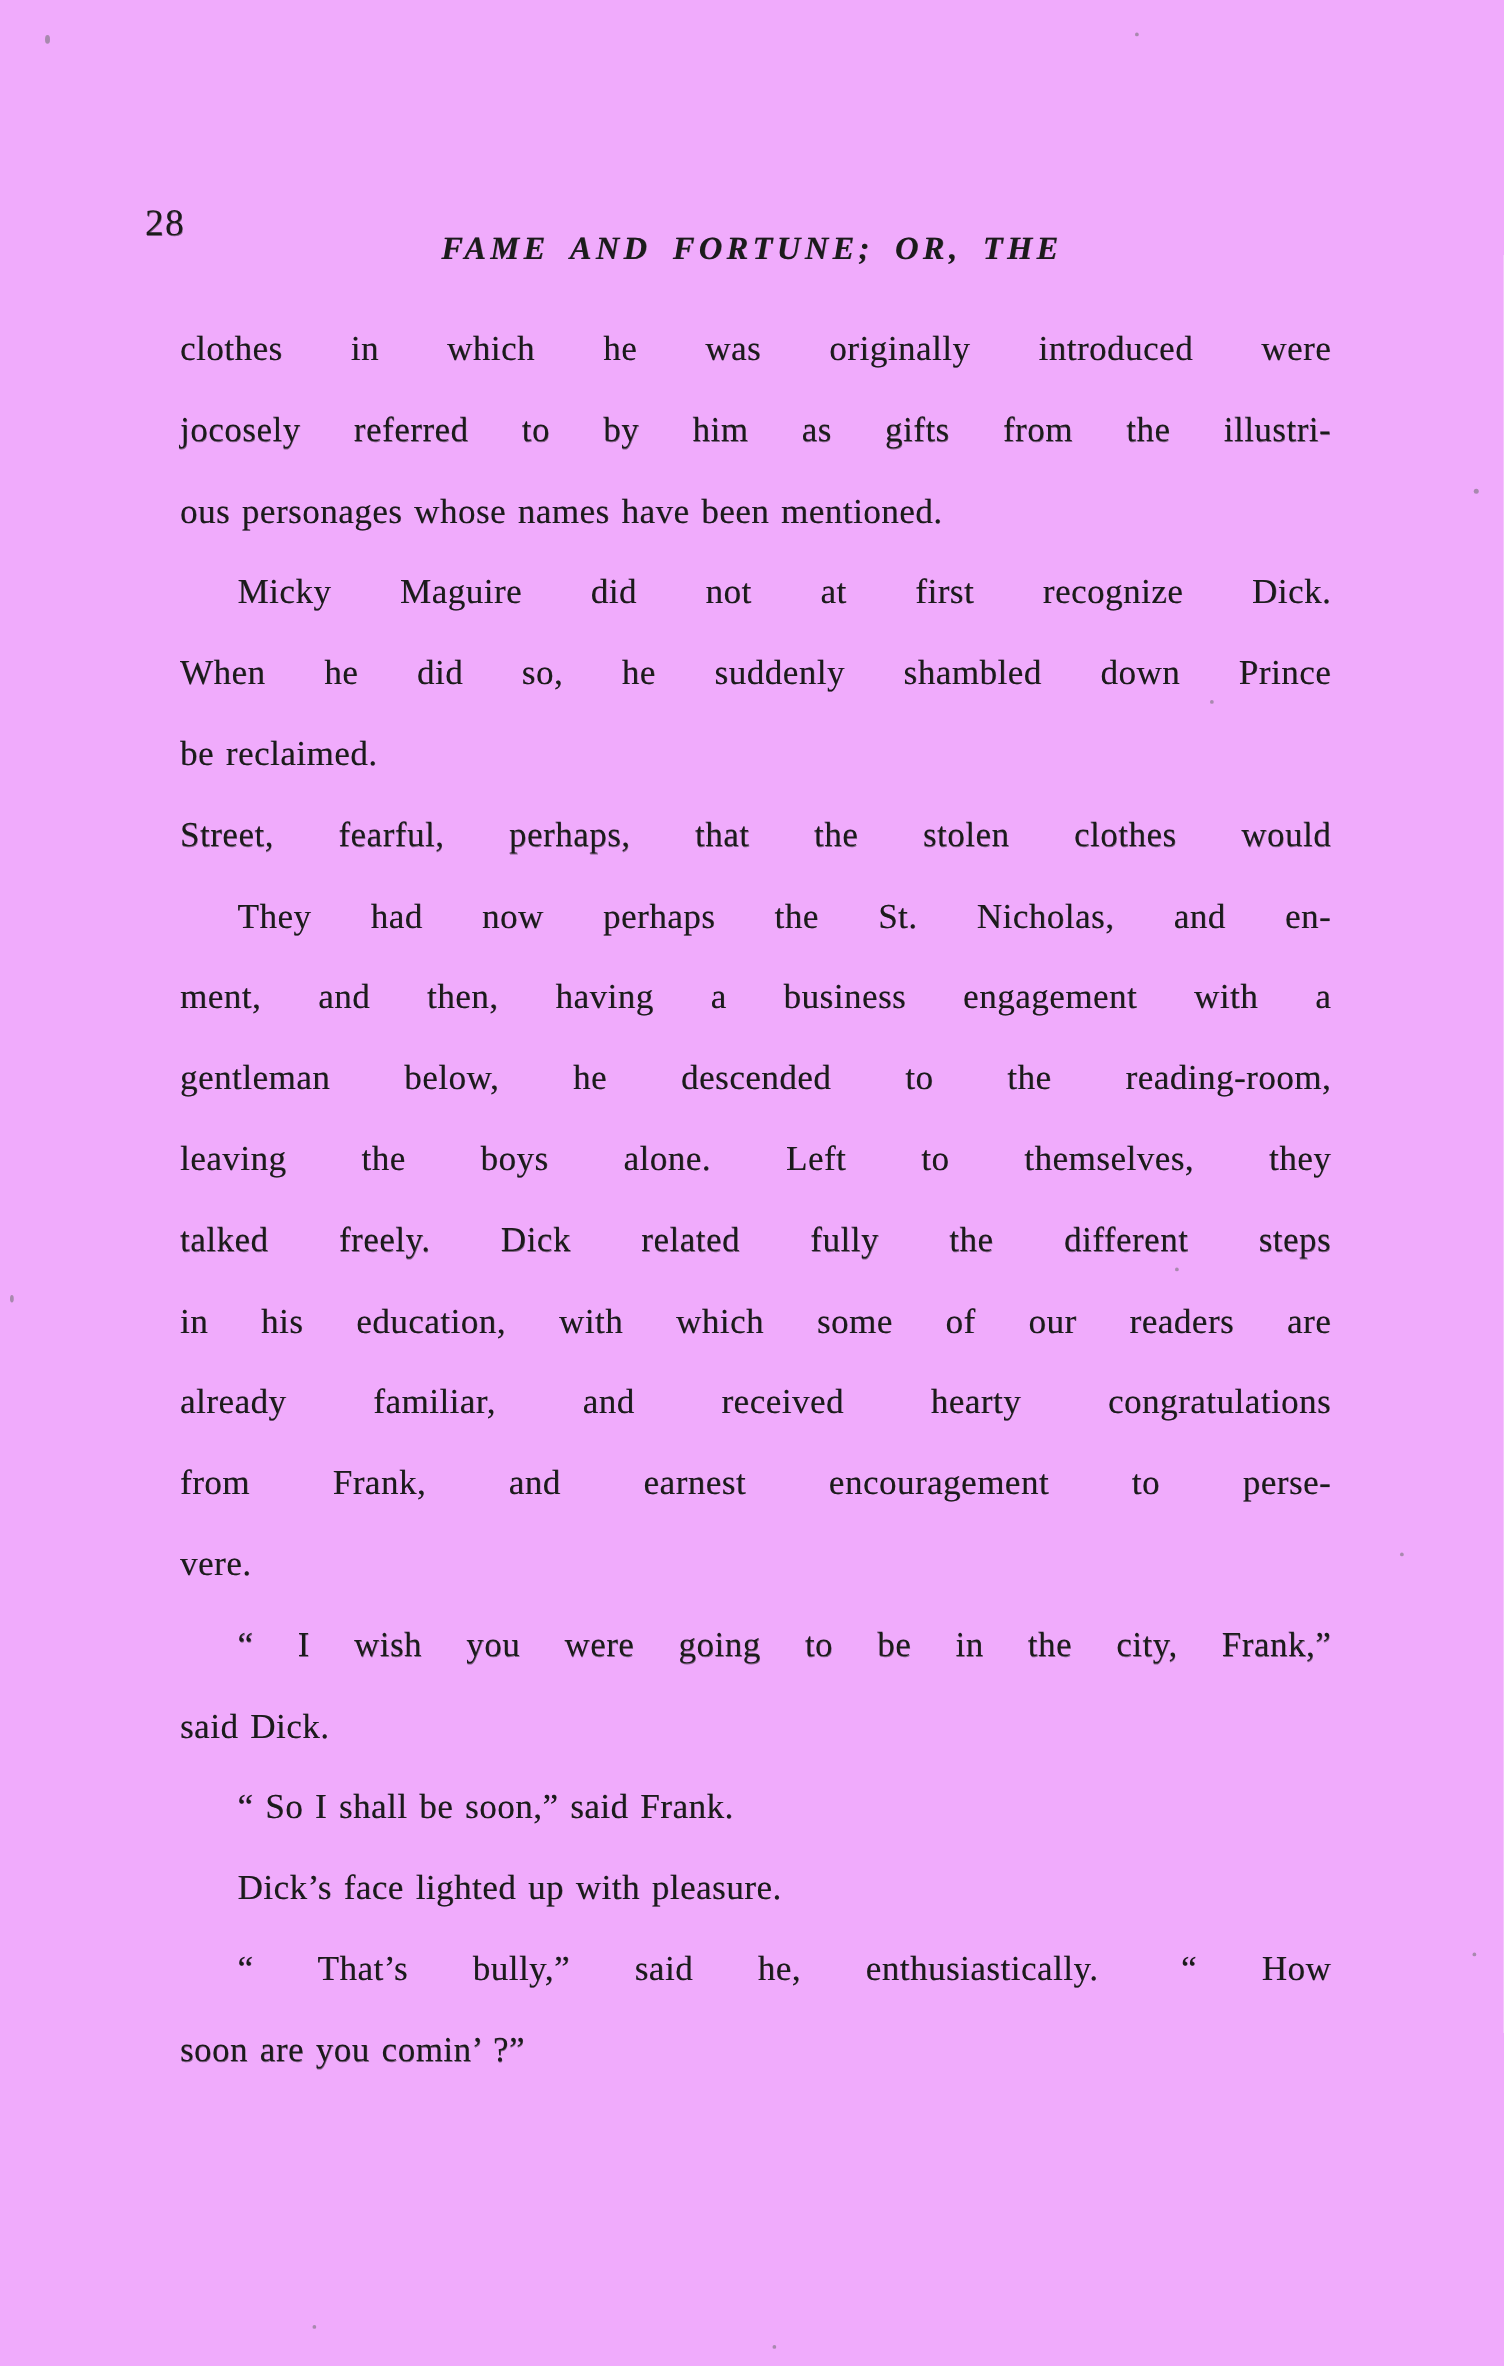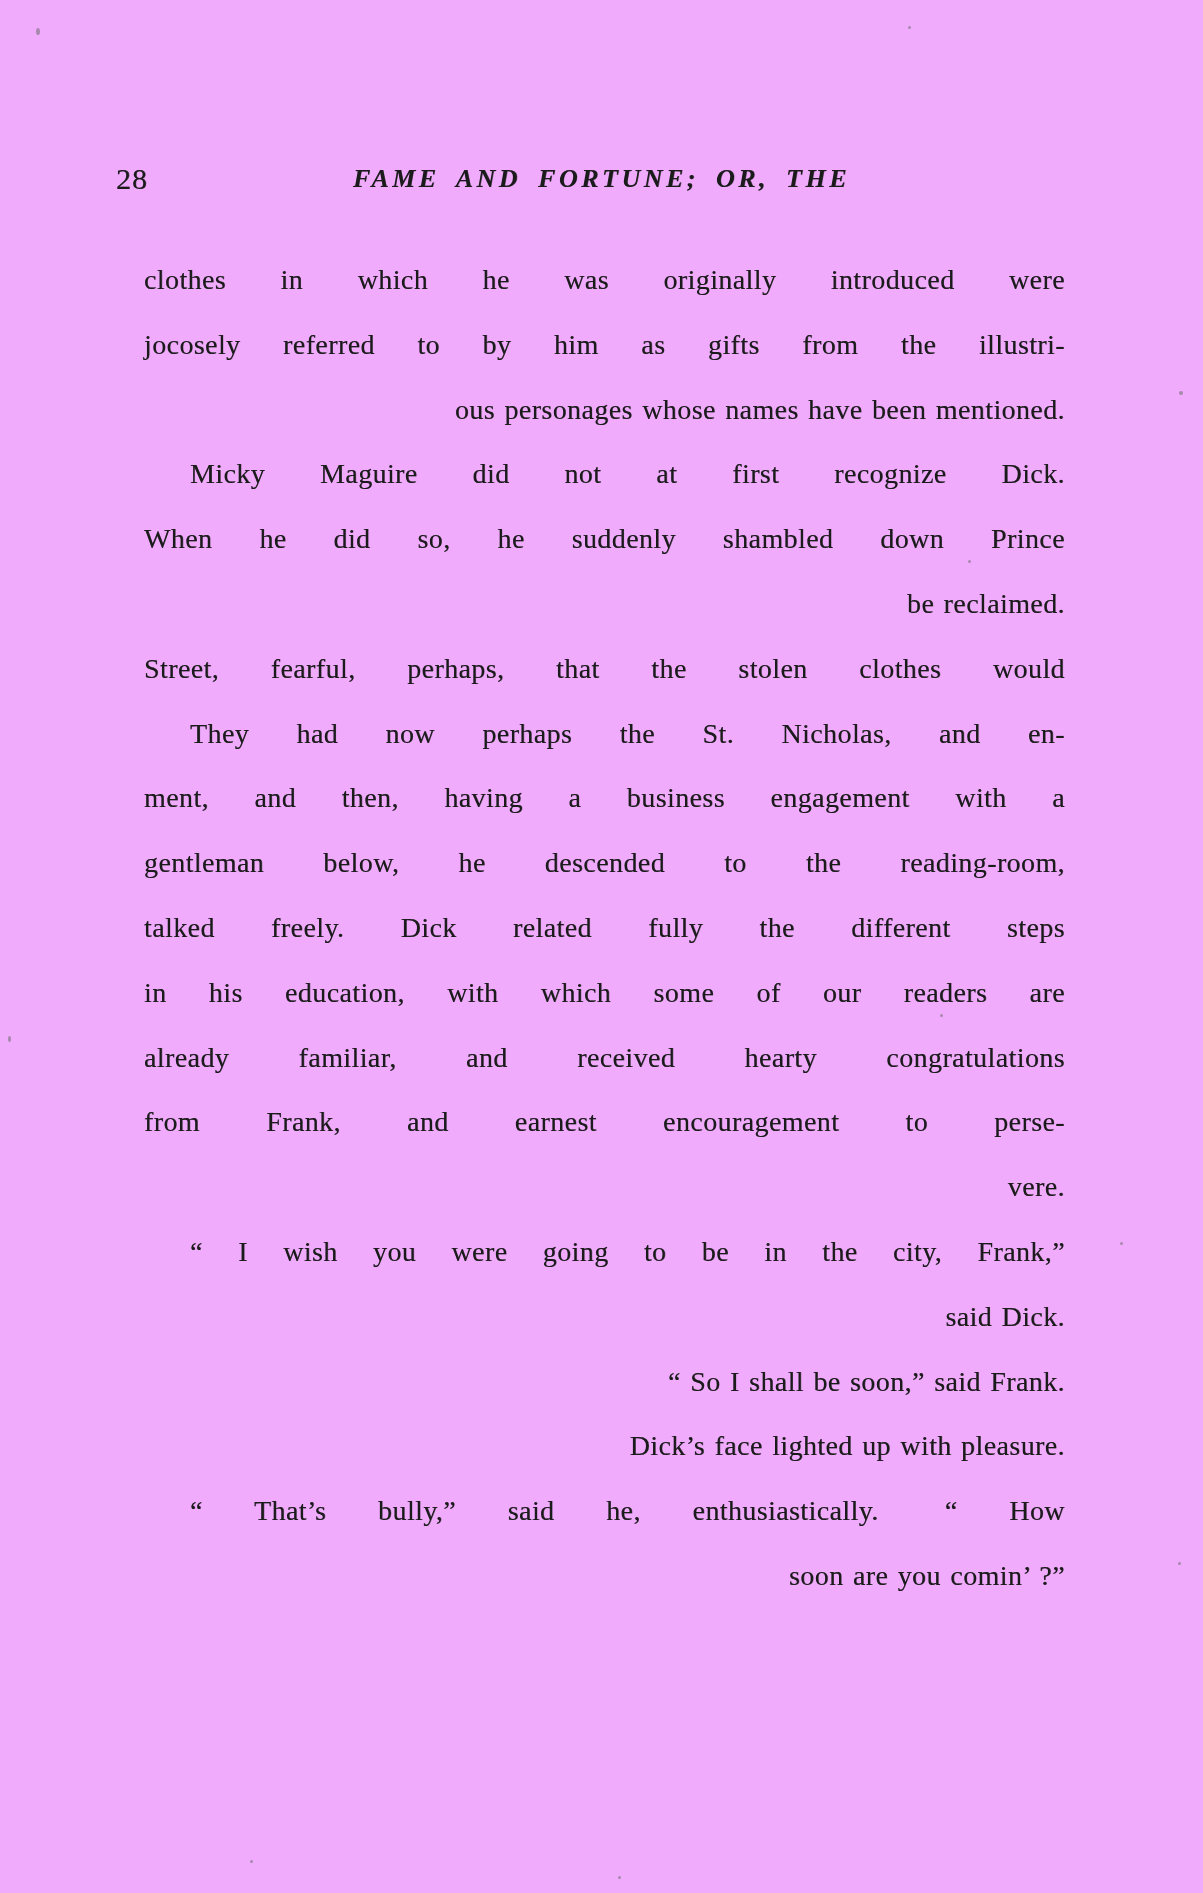--- a/index.html
+++ b/index.html
@@ -38,35 +38,36 @@
   .running-title {
     display: block;
     text-align: center;
     font-style: italic;
     font-weight: bold;
     font-size: 26px;
     letter-spacing: 3.5px;
     word-spacing: 7px;
     padding-top: 4px;
     text-shadow: 0.4px 0.4px 0 rgba(25,25,25,0.5);
+    margin-top: 20px;
   }
   .text-block {
     position: absolute;
     top: 248px;
     left: 144px;
     width: 921px;
     font-size: 28px;
     line-height: 64.8px;
     letter-spacing: 0.4px;
     word-spacing: 2px;
     text-shadow: 0.35px 0.35px 0 rgba(25,25,25,0.5);
   }
   .line {
     height: 64.8px;
-    text-align: right;
+    text-align: left;
     white-space: normal;
   }
   .line.justify {
     text-align: justify;
     text-align-last: justify;
   }
   .line.indent {
     padding-left: 46px;
   }
   .speck {
@@ -90,20 +91,21 @@
       <div class="line justify">clothes in which he was originally introduced were</div>
       <div class="line justify">jocosely referred to by him as gifts from the illustri-</div>
       <div class="line">ous personages whose names have been mentioned.</div>
       <div class="line justify indent">Micky Maguire did not at first recognize Dick.</div>
       <div class="line justify">When he did so, he suddenly shambled down Prince</div>
       <div class="line">be reclaimed.</div>
       <div class="line justify">Street, fearful, perhaps, that the stolen clothes would</div>
       <div class="line justify indent">They had now perhaps the St. Nicholas, and en-</div>
       <div class="line justify">ment, and then, having a business engagement with a</div>
       <div class="line justify">gentleman below, he descended to the reading-room,</div>
+      <div class="line justify">leaving the boys alone. Left to themselves, they</div>
       <div class="line justify">talked freely. Dick related fully the different steps</div>
       <div class="line justify">in his education, with which some of our readers are</div>
       <div class="line justify">already familiar, and received hearty congratulations</div>
       <div class="line justify">from Frank, and earnest encouragement to perse-</div>
       <div class="line">vere.</div>
       <div class="line justify indent">“ I wish you were going to be in the city, Frank,”</div>
       <div class="line">said Dick.</div>
       <div class="line indent">“ So I shall be soon,” said Frank.</div>
       <div class="line indent">Dick’s face lighted up with pleasure.</div>
       <div class="line justify indent">“ That’s bully,” said he, enthusiastically.  “ How</div>

